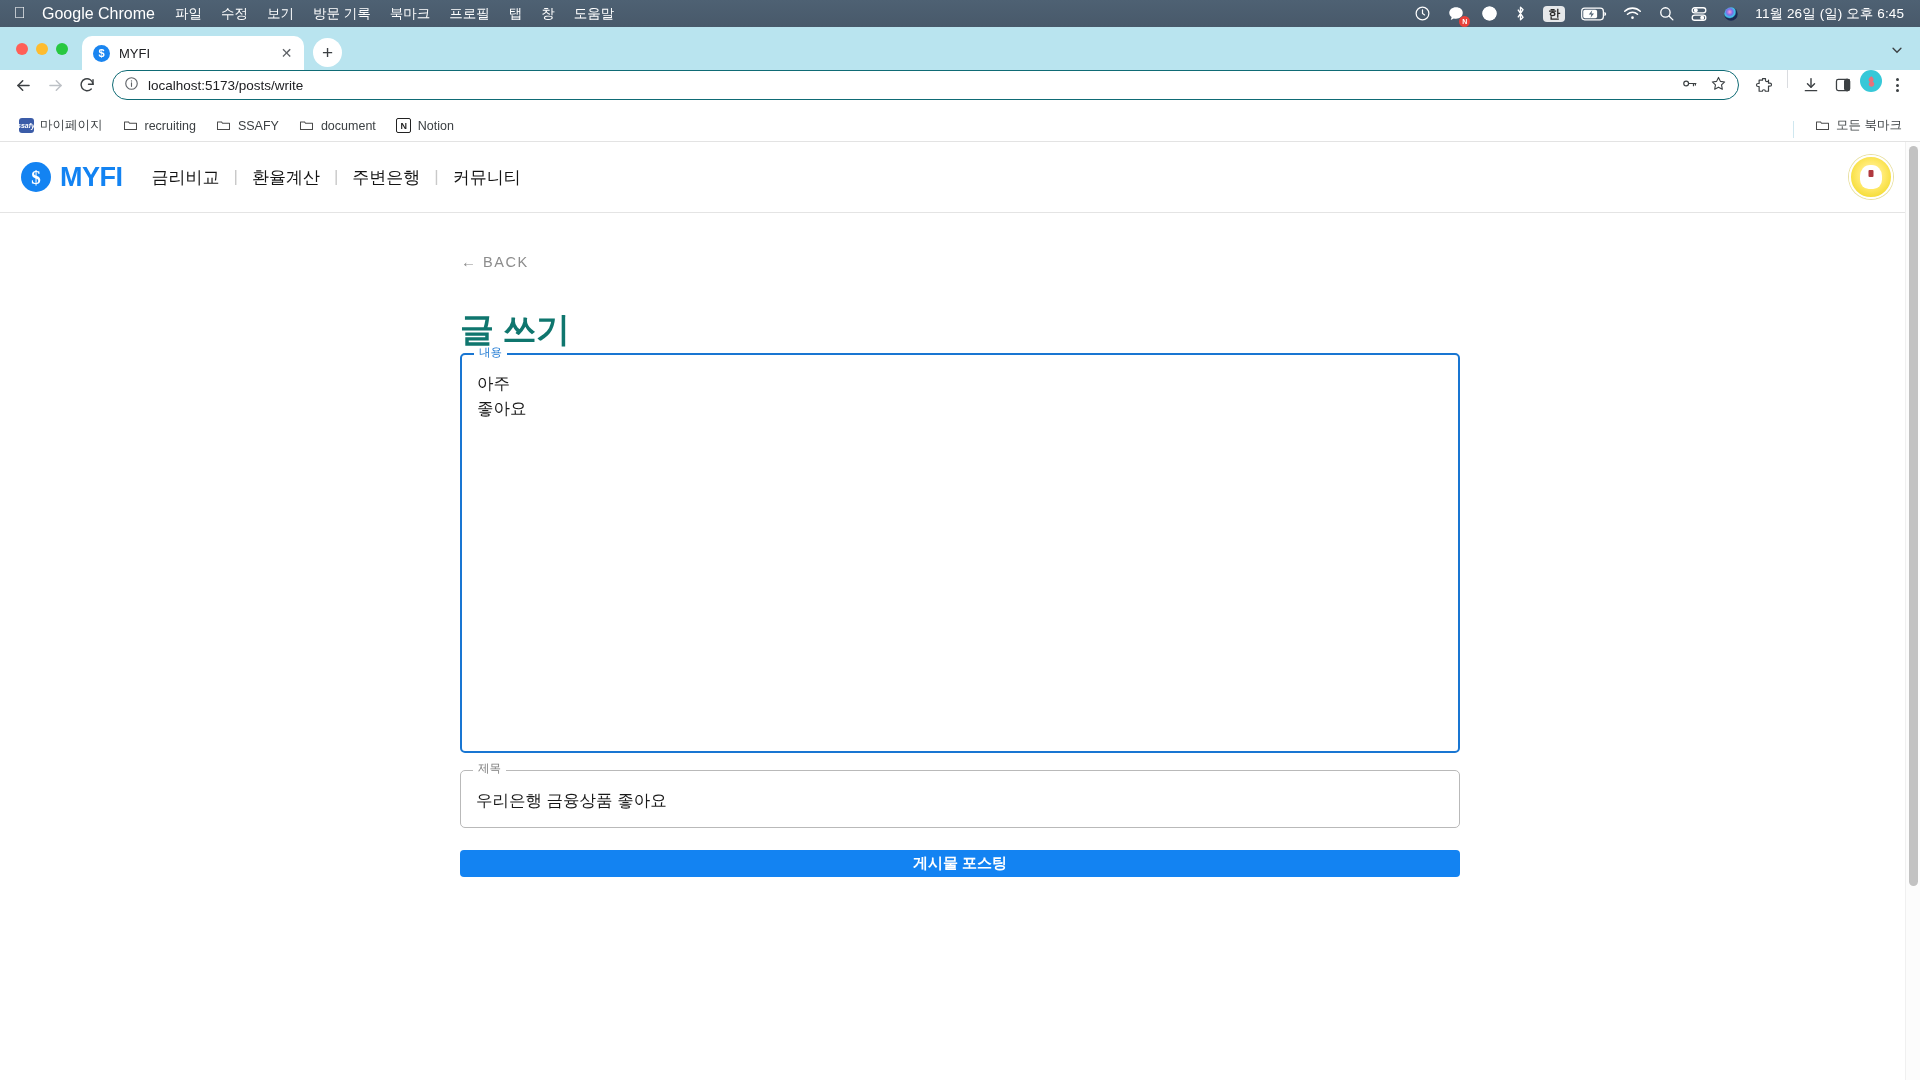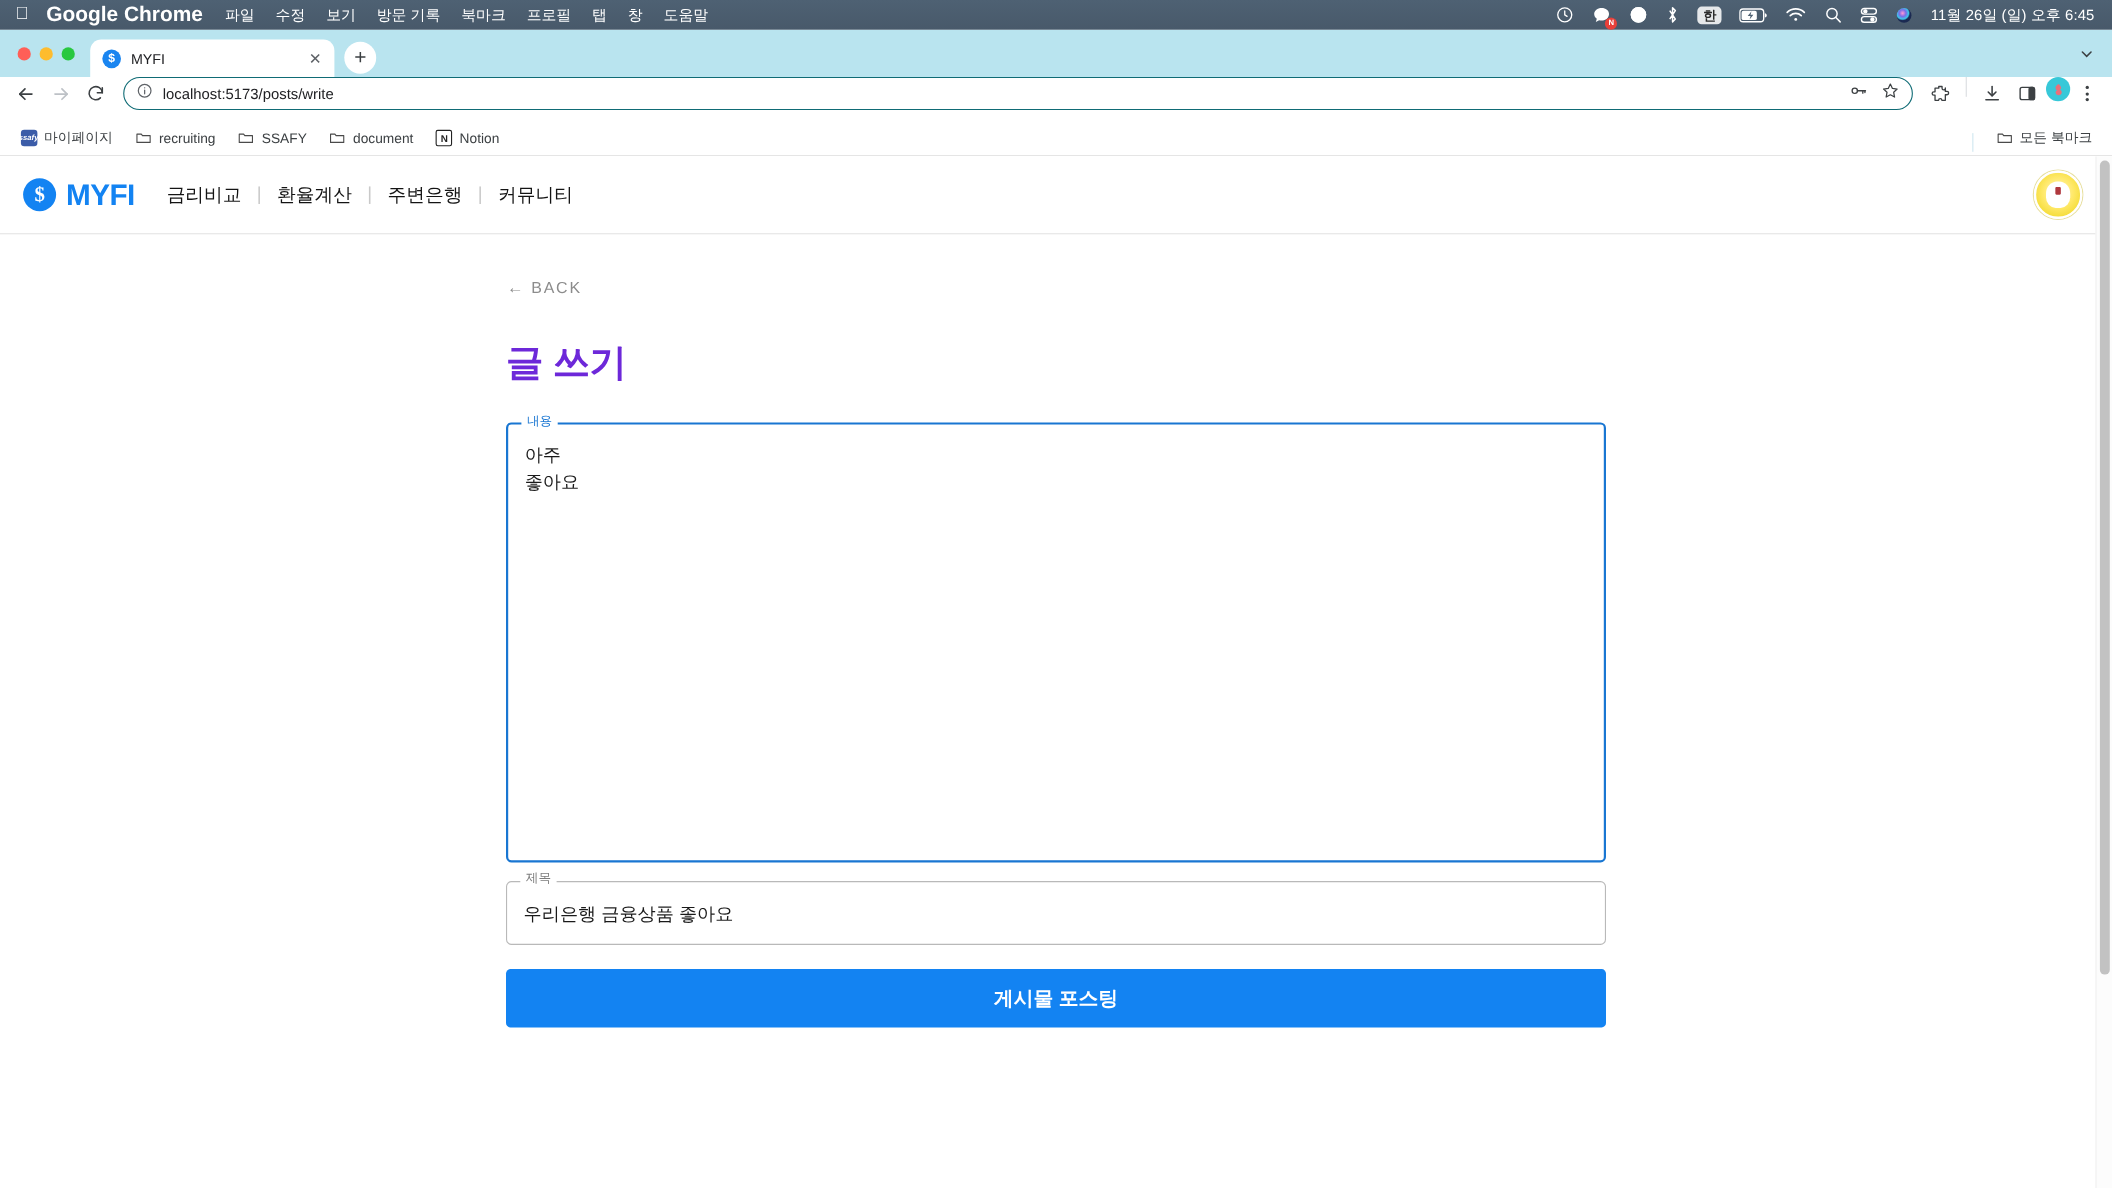--- a/index.html
+++ b/index.html
@@ -22,21 +22,21 @@
     position: relative;
     z-index: 50;
   }
   .menubar .apple {
     font-size: 16px;
     line-height: 1;
     margin-right: 16px;
     margin-top: -2px;
     color: #fff;
   }
-  .menubar .app-name { font-weight: bold; margin-right: 20px; font-size: 19px; }
+  .menubar .app-name { font-weight: normal; margin-right: 20px; font-size: 16px; }
   .menubar .mi { margin-right: 19px; font-size: 13.5px; white-space: nowrap; }
   .menubar-right {
     margin-left: auto;
     display: flex;
     align-items: center;
     gap: 16px;
     padding-right: 6px;
   }
   .mb-icon { display: flex; align-items: center; justify-content: center; position: relative; }
   .mb-icon svg { display: block; }
@@ -243,22 +243,22 @@
   .container { width: 1000px; margin: 0 auto; padding-top: 40px; }
 
   .back-link {
     display: inline-flex; align-items: center; gap: 7px;
     color: #8c8c8c; font-size: 14.5px; letter-spacing: 1.6px;
     margin-left: 1px;
   }
   .back-arrow { font-size: 15px; letter-spacing: 0; }
 
   .page-title {
-    font-size: 34px; font-weight: bold; color: #6d28d9;
-    margin-top: 36px; margin-bottom: 31px; letter-spacing: -0.5px;
+    font-size: 34px; font-weight: bold; color: #0f766e;
+    margin-top: 36px; letter-spacing: -0.5px;
   }
 
   
   .field { position: relative; margin-bottom: 17px; }
   .field-box {
     border: 1px solid #b9b9b9;
     border-radius: 5px;
     background: #fff;
     position: relative;
   }
@@ -279,25 +279,25 @@
     color: #1a1a1a;
     line-height: 1.5;
     min-height: 22px;
     white-space: pre-wrap;
   }
   .field-input.title-input { height: 56px; padding: 17px 15px; }
   .field-input.body-input { height: 396px; padding: 16px 15px; }
 
   .submit-btn {
     width: 100%;
-    height: 53px;
+    height: 27px;
     background: #1383f2;
     border: none; border-radius: 4px;
     color: #ffffff;
-    font-size: 18px; font-weight: bold;
+    font-size: 15px; font-weight: bold;
     display: flex; align-items: center; justify-content: center;
     margin-top: 22px;
     font-family: "Liberation Sans", sans-serif;
   }
 
   
   .pg-scrollbar {
     position: absolute; top: 0; right: 0;
     width: 15px; height: 100%;
     background: #fcfcfc;

